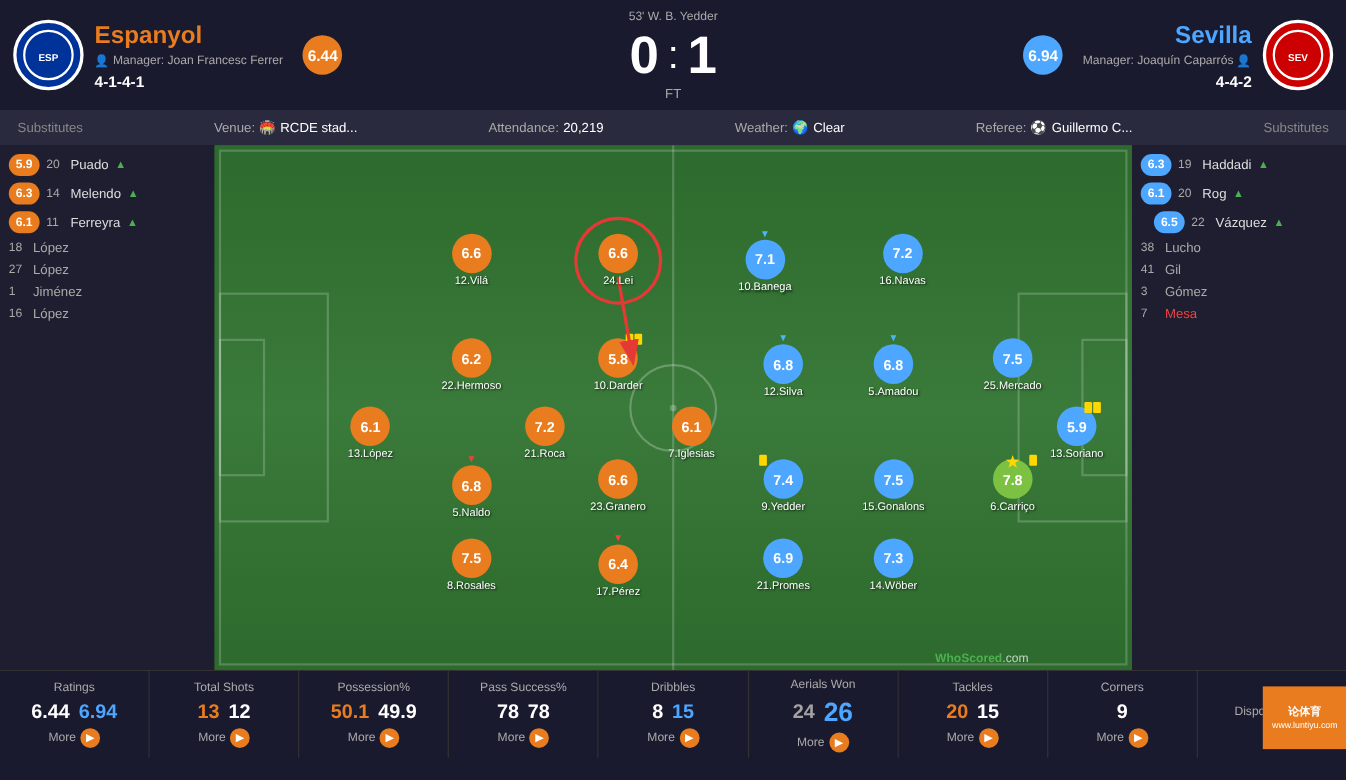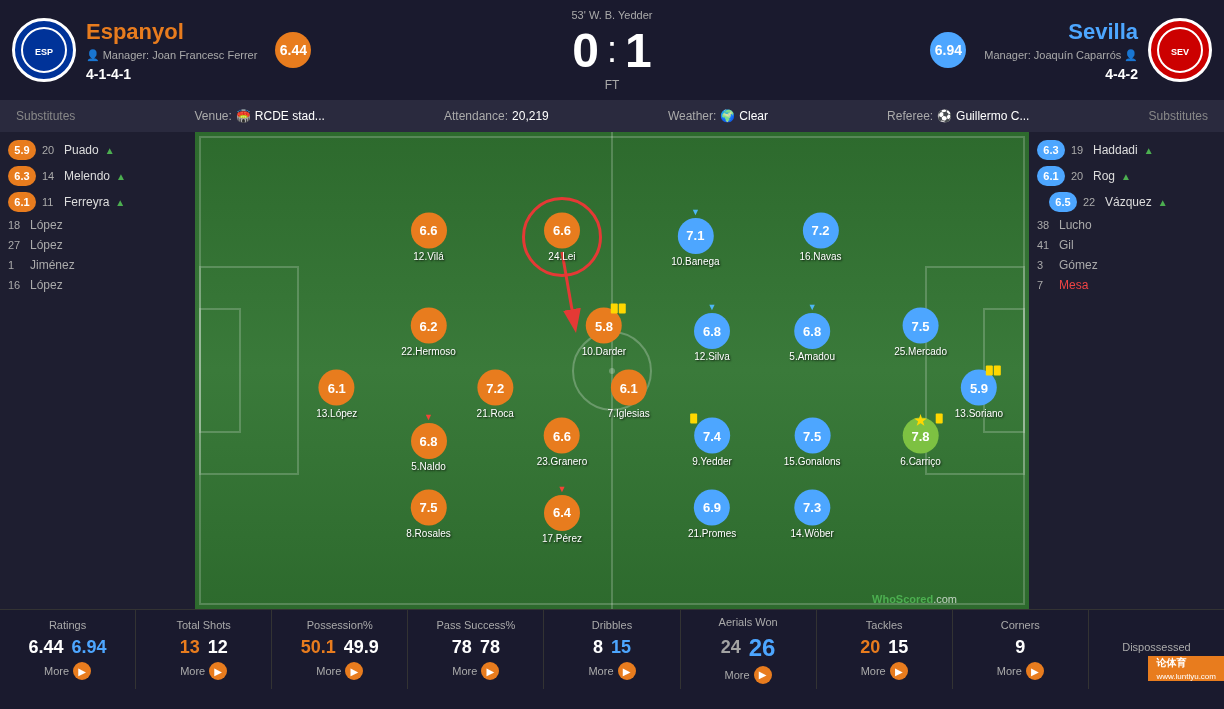--- a/index.html
+++ b/index.html
@@ -211,21 +211,21 @@
       <div class="player-badge" style="left:44%;top:22%;z-index:12;">
         <div class="player-rating badge-orange">6.6</div>
         <div class="player-name">24.Lei</div>
       </div>
 
       <div class="player-badge" style="left:28%;top:42%;">
         <div class="player-rating badge-orange">6.2</div>
         <div class="player-name">22.Hermoso</div>
       </div>
 
-      <div class="player-badge" style="left:44%;top:42%;margin-left:42px;">
+      <div class="player-badge" style="left:44%;top:42%;">
         <div class="player-rating badge-orange" style="position:relative;">5.8
           <span style="position:absolute;top:-4px;right:-4px;width:7px;height:10px;background:#ffd700;border-radius:1px;display:block;"></span>
           <span style="position:absolute;top:-4px;right:4px;width:7px;height:10px;background:#ffd700;border-radius:1px;display:block;"></span>
         </div>
         <div class="player-name">10.Darder</div>
       </div>
 
       <div class="player-badge" style="left:17%;top:55%;">
         <div class="player-rating badge-orange">6.1</div>
         <div class="player-name">13.López</div>
@@ -324,21 +324,21 @@
       <div class="player-badge" style="left:62%;top:80%;">
         <div class="player-rating badge-blue">6.9</div>
         <div class="player-name">21.Promes</div>
       </div>
 
       <div class="player-badge" style="left:74%;top:80%;">
         <div class="player-rating badge-blue">7.3</div>
         <div class="player-name">14.Wöber</div>
       </div>
 
-      <div style="position:absolute;bottom:4px;right:72px;color:rgba(255,255,255,0.7);font-size:11px;">
+      <div style="position:absolute;bottom:4px;right:94px;color:rgba(255,255,255,0.7);font-size:11px;">
         <span style="color:#4caf50;font-weight:bold;">WhoScored</span>.com
       </div>
     </div>
   </div>
 
   <div class="subs-panel">
     <div class="sub-item">
       <div class="sub-badge" style="background:#4da6ff;">6.3</div>
       <span class="sub-number">19</span>
       <span class="sub-name">Haddadi</span>
@@ -471,18 +471,18 @@
       <div class="stat-more-btn">▶</div>
     </div>
   </div>
 
   <div class="stat-col" style="position:relative;">
     <div class="stat-label">Dispossessed</div>
     <div class="stat-values">
       <span style="color:#fff;font-size:14px;"></span>
     </div>
 
-    <div style="position:absolute;bottom:8px;right:0;background:#e87c1e;padding:0 8px;font-size:10px;color:#fff;font-weight:bold;">
+    <div style="position:absolute;bottom:8px;right:0;background:#e87c1e;padding:16px 8px;font-size:10px;color:#fff;font-weight:bold;text-align:center;">
       论体育<br><span style="font-size:8px;font-weight:normal;">www.luntiyu.com</span>
     </div>
   </div>
 
 </div>
 
 </body></html>

